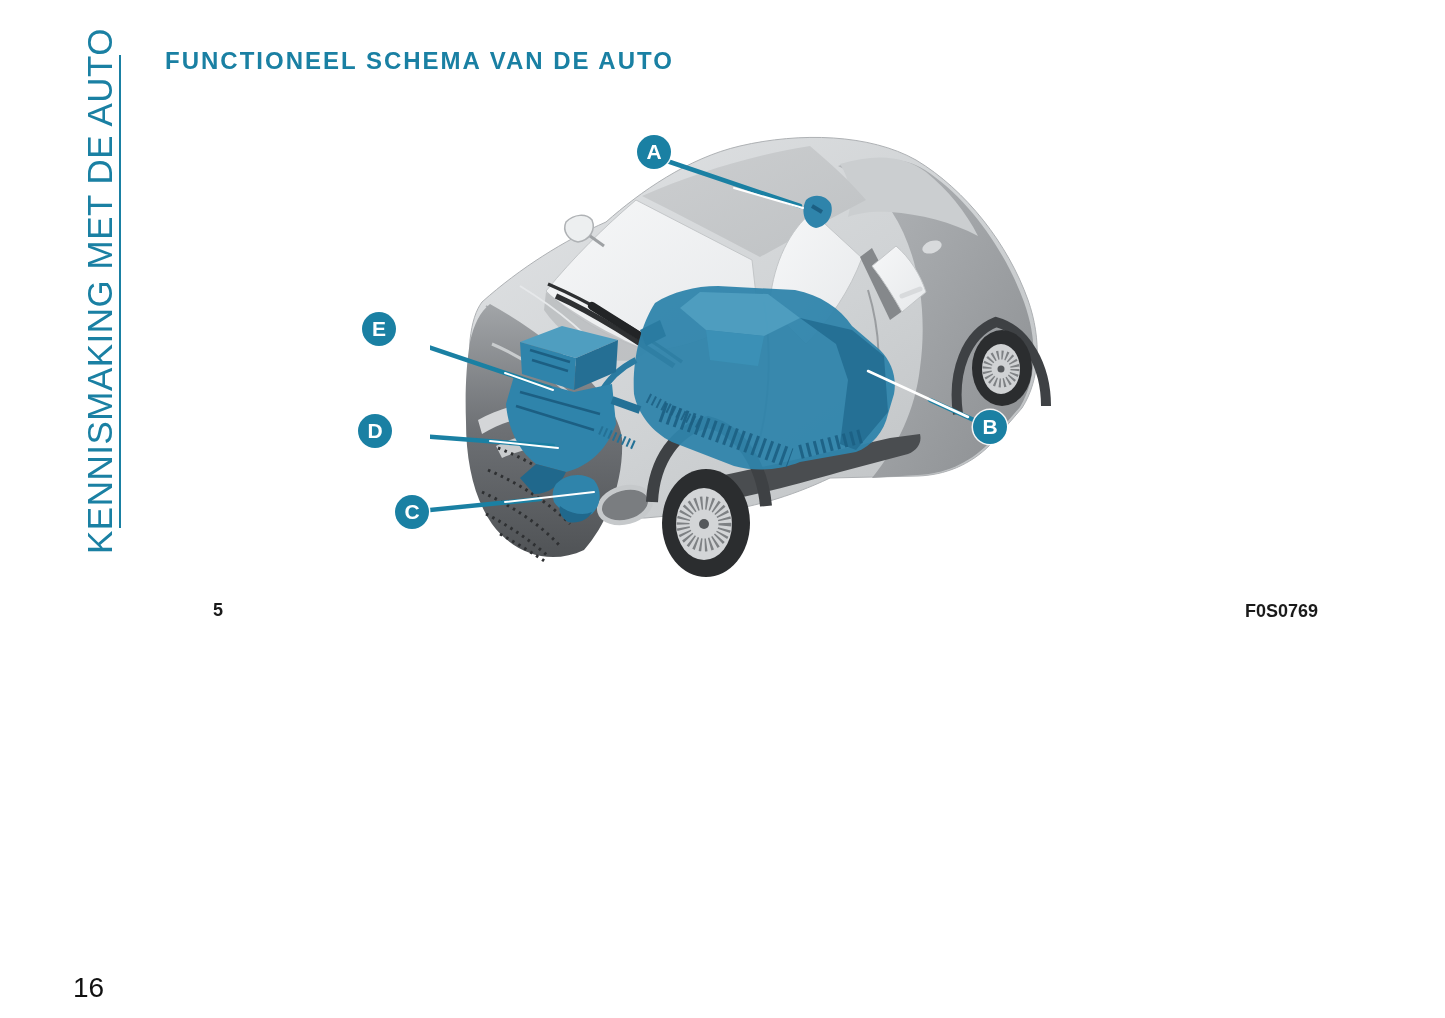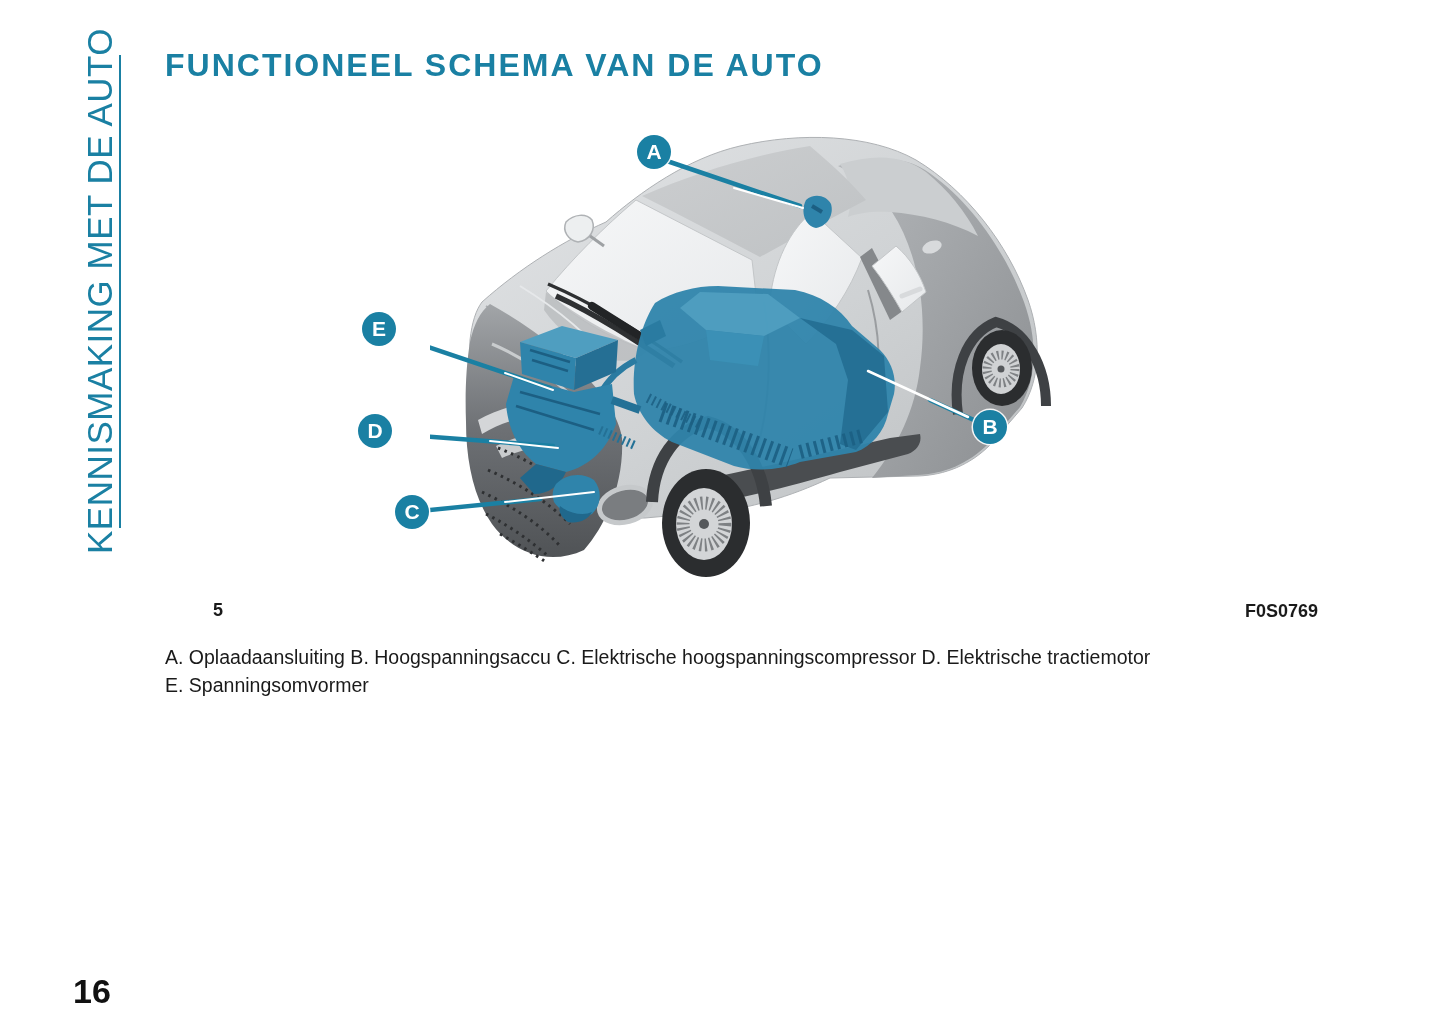--- a/index.html
+++ b/index.html
@@ -19,21 +19,21 @@
     color:#1a80a3;
   }
   .side-rule{
     position:absolute;left:119px;top:55px;
     width:2px;height:473px;
     background:#1a80a3;
   }
   
   .page-title{
     position:absolute;left:165px;top:47px;
-    font-size:32px;font-weight:700;letter-spacing:2px;
+    font-size:24px;font-weight:700;letter-spacing:2px;
     color:#1a80a3;
   }
   
   .figure{position:absolute;left:0;top:0;width:1445px;height:1018px;}
   .car-svg{position:absolute;left:430px;top:95px;width:660px;height:510px;}
   .callout{
     position:absolute;width:34px;height:34px;border-radius:50%;
     background:#1a80a3;color:#ffffff;
     font-size:21px;font-weight:700;
     display:flex;align-items:center;justify-content:center;
@@ -53,21 +53,21 @@
     text-align:right;font-size:18px;font-weight:700;color:#1a1a1a;
   }
   
   .caption{
     position:absolute;left:165px;top:643px;width:1140px;
     font-size:19.5px;line-height:28px;color:#1a1a1a;
   }
   
   .page-number{
     position:absolute;left:73px;top:972px;
-    font-size:34px;font-weight:700;color:#111111;
+    font-size:28px;font-weight:400;color:#111111;
   }
 </style>
 </head>
 <body>
 
 <div class="page">
 
   <div class="side-label">KENNISMAKING MET DE AUTO</div>
   <div class="side-rule"></div>
 
@@ -218,20 +218,16 @@
     <div class="callout callout-a">A</div>
     <div class="callout callout-b">B</div>
     <div class="callout callout-c">C</div>
     <div class="callout callout-d">D</div>
     <div class="callout callout-e">E</div>
 
     <div class="fig-number">5</div>
     <div class="fig-code">F0S0769</div>
   </div>
 
-  <div class="caption">
-    <div>A. Oplaadaansluiting B. Hoogspanningsaccu C. Elektrische hoogspanningscompressor D. Elektrische tractiemotor</div>
-    <div>E. Spanningsomvormer</div>
-  </div>
 
   <div class="page-number">16</div>
 
 </div>
 
 </body></html>

